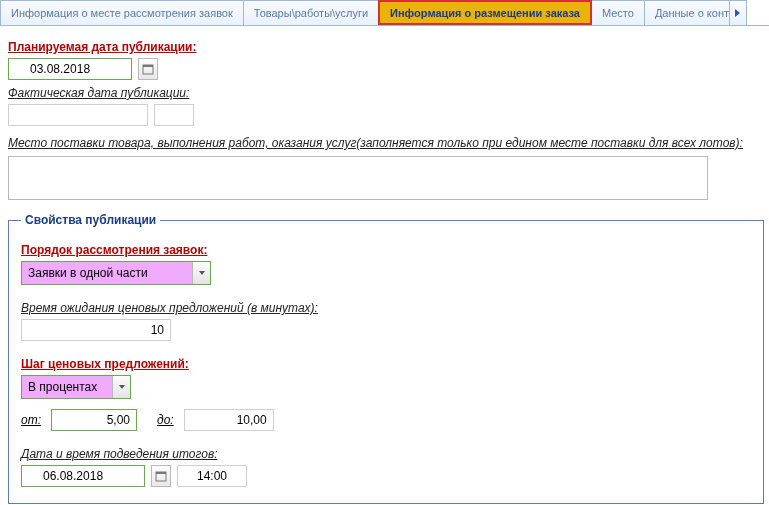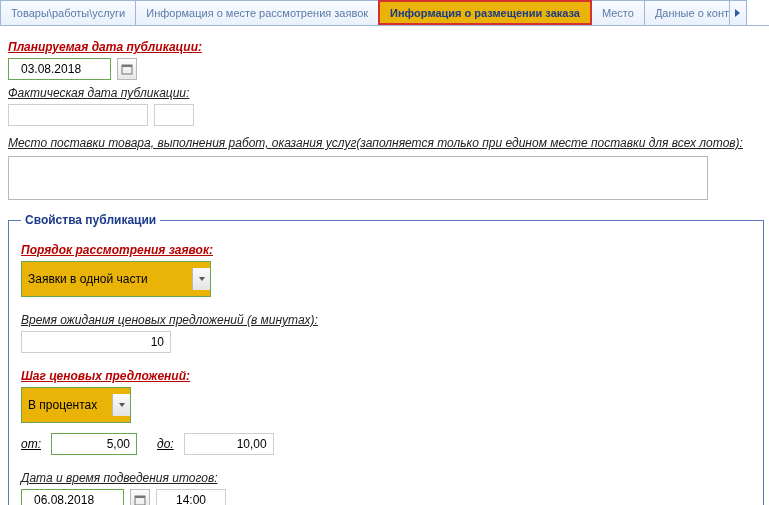--- a/index.html
+++ b/index.html
@@ -49,39 +49,38 @@
     justify-content: center;
     border: 1px solid #a0b8d8;
     border-bottom: none;
     background: linear-gradient(#f8fbff, #eaf1fb);
     color: #3a6aa8;
     cursor: pointer;
   }
   .content { padding: 8px 8px 0 8px; }
   .label-red {
     color: #b80000;
-    font-style: italic;
     font-weight: bold;
     text-decoration: underline;
     margin: 6px 0 4px 0;
     display: block;
   }
   .label-black {
     color: #222;
     font-style: italic;
     text-decoration: underline;
     margin: 6px 0 4px 0;
     display: block;
   }
   .row { display: flex; align-items: center; gap: 6px; }
   .date-input {
     border: 1px solid #6aa84f;
     height: 22px;
-    padding: 2px 12px;
-    width: 103px;
+    padding: 2px 21px;
+    width: 124px;
     font-size: 12px;
     background: #fff;
   }
   .date-btn {
     width: 20px; height: 22px;
     border: 1px solid #b8b8b8;
     background: linear-gradient(#fdfdfd,#e8e8e8);
     display: inline-flex;
     align-items: center;
     justify-content: center;
@@ -113,22 +112,22 @@
     width: 756px;
   }
   legend {
     color: #1a3a8a;
     font-weight: bold;
     font-size: 12px;
     padding: 0 4px;
   }
   .select {
     border: 1px solid #6aa84f;
-    height: 36px;
-    background: #eab308;
+    height: 24px;
+    background: #f0abfc;
     display: inline-flex;
     align-items: center;
     padding: 0 0 0 6px;
     font-size: 12px;
   }
   .select .sel-btn {
     width: 18px; height: 22px;
     border-left: 1px solid #b8b8b8;
     background: linear-gradient(#fbfbfb,#e4e4e4);
     display: inline-flex;
@@ -159,24 +158,24 @@
     font-size: 12px;
     padding: 2px 4px;
   }
   .spacer { height: 10px; }
 </style>
 </head>
 <body>
 
 <div class="tabs">
   <div class="tab">
+      <span>Информация о месте рассмотрения заявок</span>
+    </div>
+  <div class="tab">
       <span>Товары\работы\услуги</span>
-    </div>
-  <div class="tab">
-      <span>Информация о месте рассмотрения заявок</span>
     </div>
   <div class="tab active">
       <span>Информация о размещении заказа</span>
     </div>
   <div class="tab">
       <span>Место</span>
     </div>
   <div class="tab last" style="max-width:86px;">
       <span>Данные о конт</span>
     </div>

